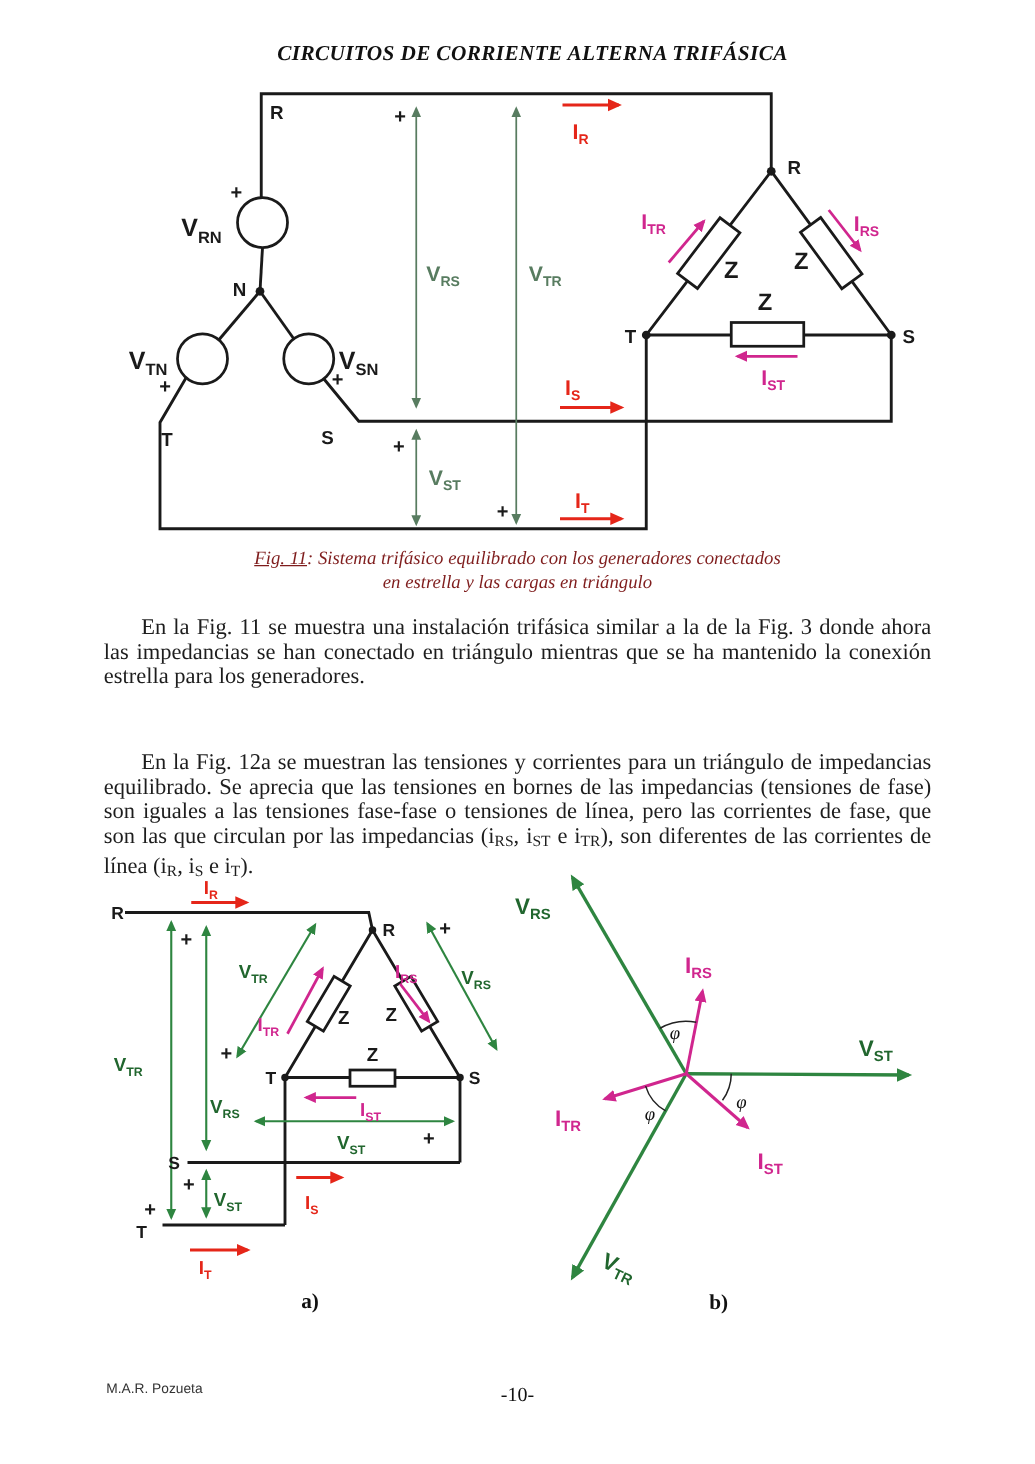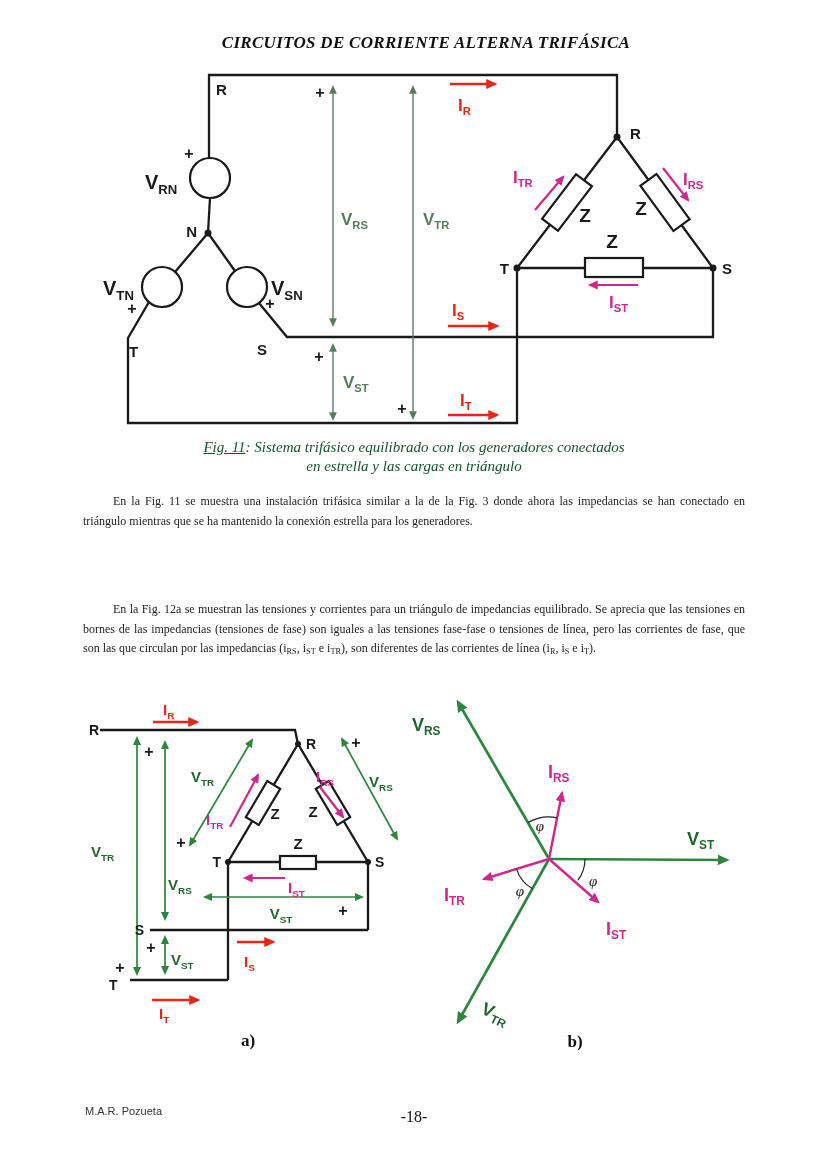--- a/index.html
+++ b/index.html
@@ -4,25 +4,25 @@
 <style>
   :root{
     --wire:#1a1a1a; --g1:#587c60; --g2:#2e8540; --g2d:#21662e;
     --red:#e52619; --mag:#d0268e;
   }
   html,body{margin:0;padding:0;background:#fff;}
   .page{position:relative;width:828px;height:1171px;background:#fff;
         font-family:"Liberation Serif",serif;overflow:hidden;}
   .header{position:absolute;top:33px;left:0;width:828px;text-align:center;
           font-weight:bold;font-style:italic;font-size:17px;letter-spacing:.3px;color:#111;margin-left:12px;}
-  .caption{position:absolute;font-style:italic;font-size:15px;color:#14532d;line-height:19px;}
+  .caption{position:absolute;font-style:italic;font-size:15px;color:#7f1d1d;line-height:19px;}
   .cap11{top:438px;left:199px;width:430px;text-align:center;}
   .cap12{top:1063px;left:0;width:828px;text-align:center;}
   .figref{text-decoration:underline;}
-  .para{position:absolute;left:83px;width:662px;margin:0;font-size:12px;line-height:19.5px;
+  .para{position:absolute;left:83px;width:662px;margin:0;font-size:18px;line-height:19.5px;
         text-align:justify;text-indent:30px;color:#1d1d1d;}
   .p1{top:492px;} .p2{top:600px;}
   .psub{font-size:69%;vertical-align:-0.22em;}
   .author{position:absolute;left:85px;top:1105px;font-family:"Liberation Sans",sans-serif;
           font-size:11px;color:#333;}
   .pagenum{position:absolute;left:0;top:1108px;width:828px;text-align:center;font-size:16px;color:#111;}
   svg{position:absolute;overflow:visible;}
   #fig11{left:85px;top:55px;} #fig12a{left:85px;top:697px;} #fig12b{left:390px;top:697px;}
   .wire{stroke:var(--wire);stroke-width:2.3;fill:none;}
   .comp{fill:#fff;stroke:var(--wire);stroke-width:2.2;}
@@ -258,15 +258,15 @@
 
     <text class="phi" x="150" y="134" text-anchor="middle">φ</text>
     <text class="phi" x="199" y="189">φ</text>
     <text class="phi" x="130" y="199" text-anchor="middle">φ</text>
 
     <text class="abl" x="185" y="350" text-anchor="middle">b)</text>
   </svg>
 
 
   <div class="author">M.A.R. Pozueta</div>
-  <div class="pagenum">-18-</div>
+  <div class="pagenum">-10-</div>
 
 </div>
 
 </body></html>

